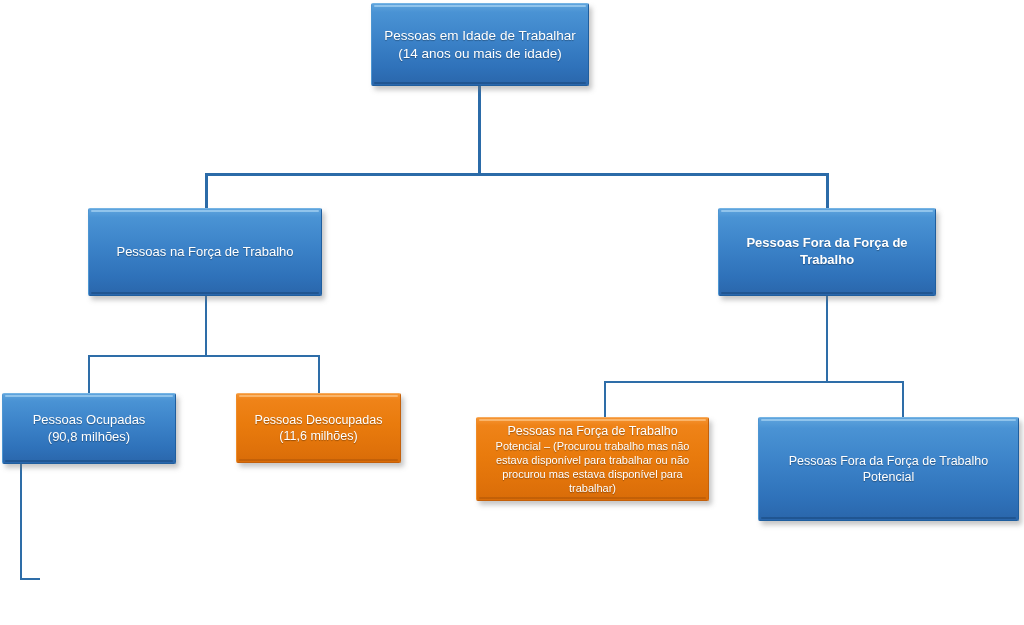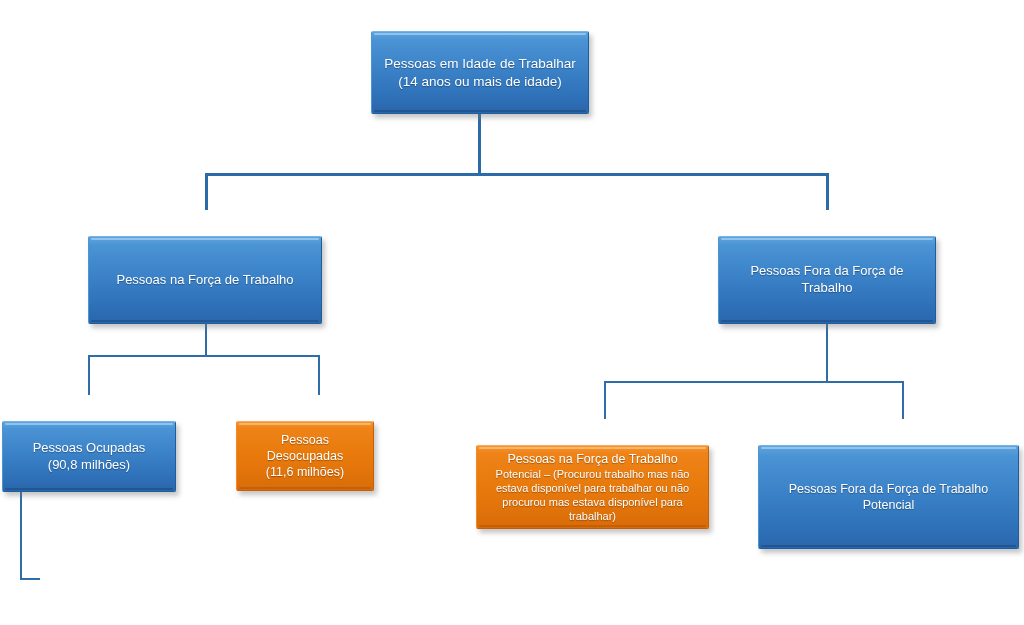--- a/index.html
+++ b/index.html
@@ -35,21 +35,20 @@
     box-sizing: border-box;
     display: flex;
     align-items: center;
     justify-content: center;
     text-align: center;
     color: #ffffff;
     line-height: 1.28;
     border-radius: 2px;
     padding: 4px 7px;
     box-shadow: 3px 4px 5px rgba(120,120,120,0.42);
-    margin-top: 28px;
   }
   .node .txt {
     display: block;
     width: 100%;
     white-space: pre-line;
     text-shadow: 0 1px 1px rgba(0,0,0,0.33);
   }
 
   
   .node.blue {
@@ -94,23 +93,23 @@
     height: 2px;
     border-radius: 2px;
     pointer-events: none;
   }
   .node.blue::after   { background: rgba(18,60,105,0.40); }
   .node.orange::after { background: rgba(150,70,5,0.33); }
 
   
   #n-top      { left:371px; top:3px;   width:218px; height:83px;  font-size:13.5px; }
   #n-forca    { left:88px;  top:208px; width:234px; height:88px;  font-size:13px; }
-  #n-fora     { left:718px; top:208px; width:218px; height:88px;  font-size:13px; }
+  #n-fora     { left:718px; top:208px; width:218px; height:88px;  font-size:13px;font-weight:bold; }
   #n-ocupadas { left:2px;   top:393px; width:174px; height:71px;  font-size:13px; }
-  #n-desocup  { left:236px; top:393px; width:138px; height:70px;  font-size:12.5px; }
+  #n-desocup  { left:236px; top:393px; width:165px; height:70px;  font-size:12.5px; }
   #n-subocup  { left:38px;  top:537px; width:216px; height:82px;  font-size:13px; }
   #n-potenc   { left:476px; top:417px; width:233px; height:84px; font-size:11px; }
   #n-foraPot  { left:758px; top:417px; width:261px; height:104px; font-size:12.5px; }
 
   
   #n-potenc .lead { font-size: 12.5px; }
 </style>
 </head>
 <body>
 

